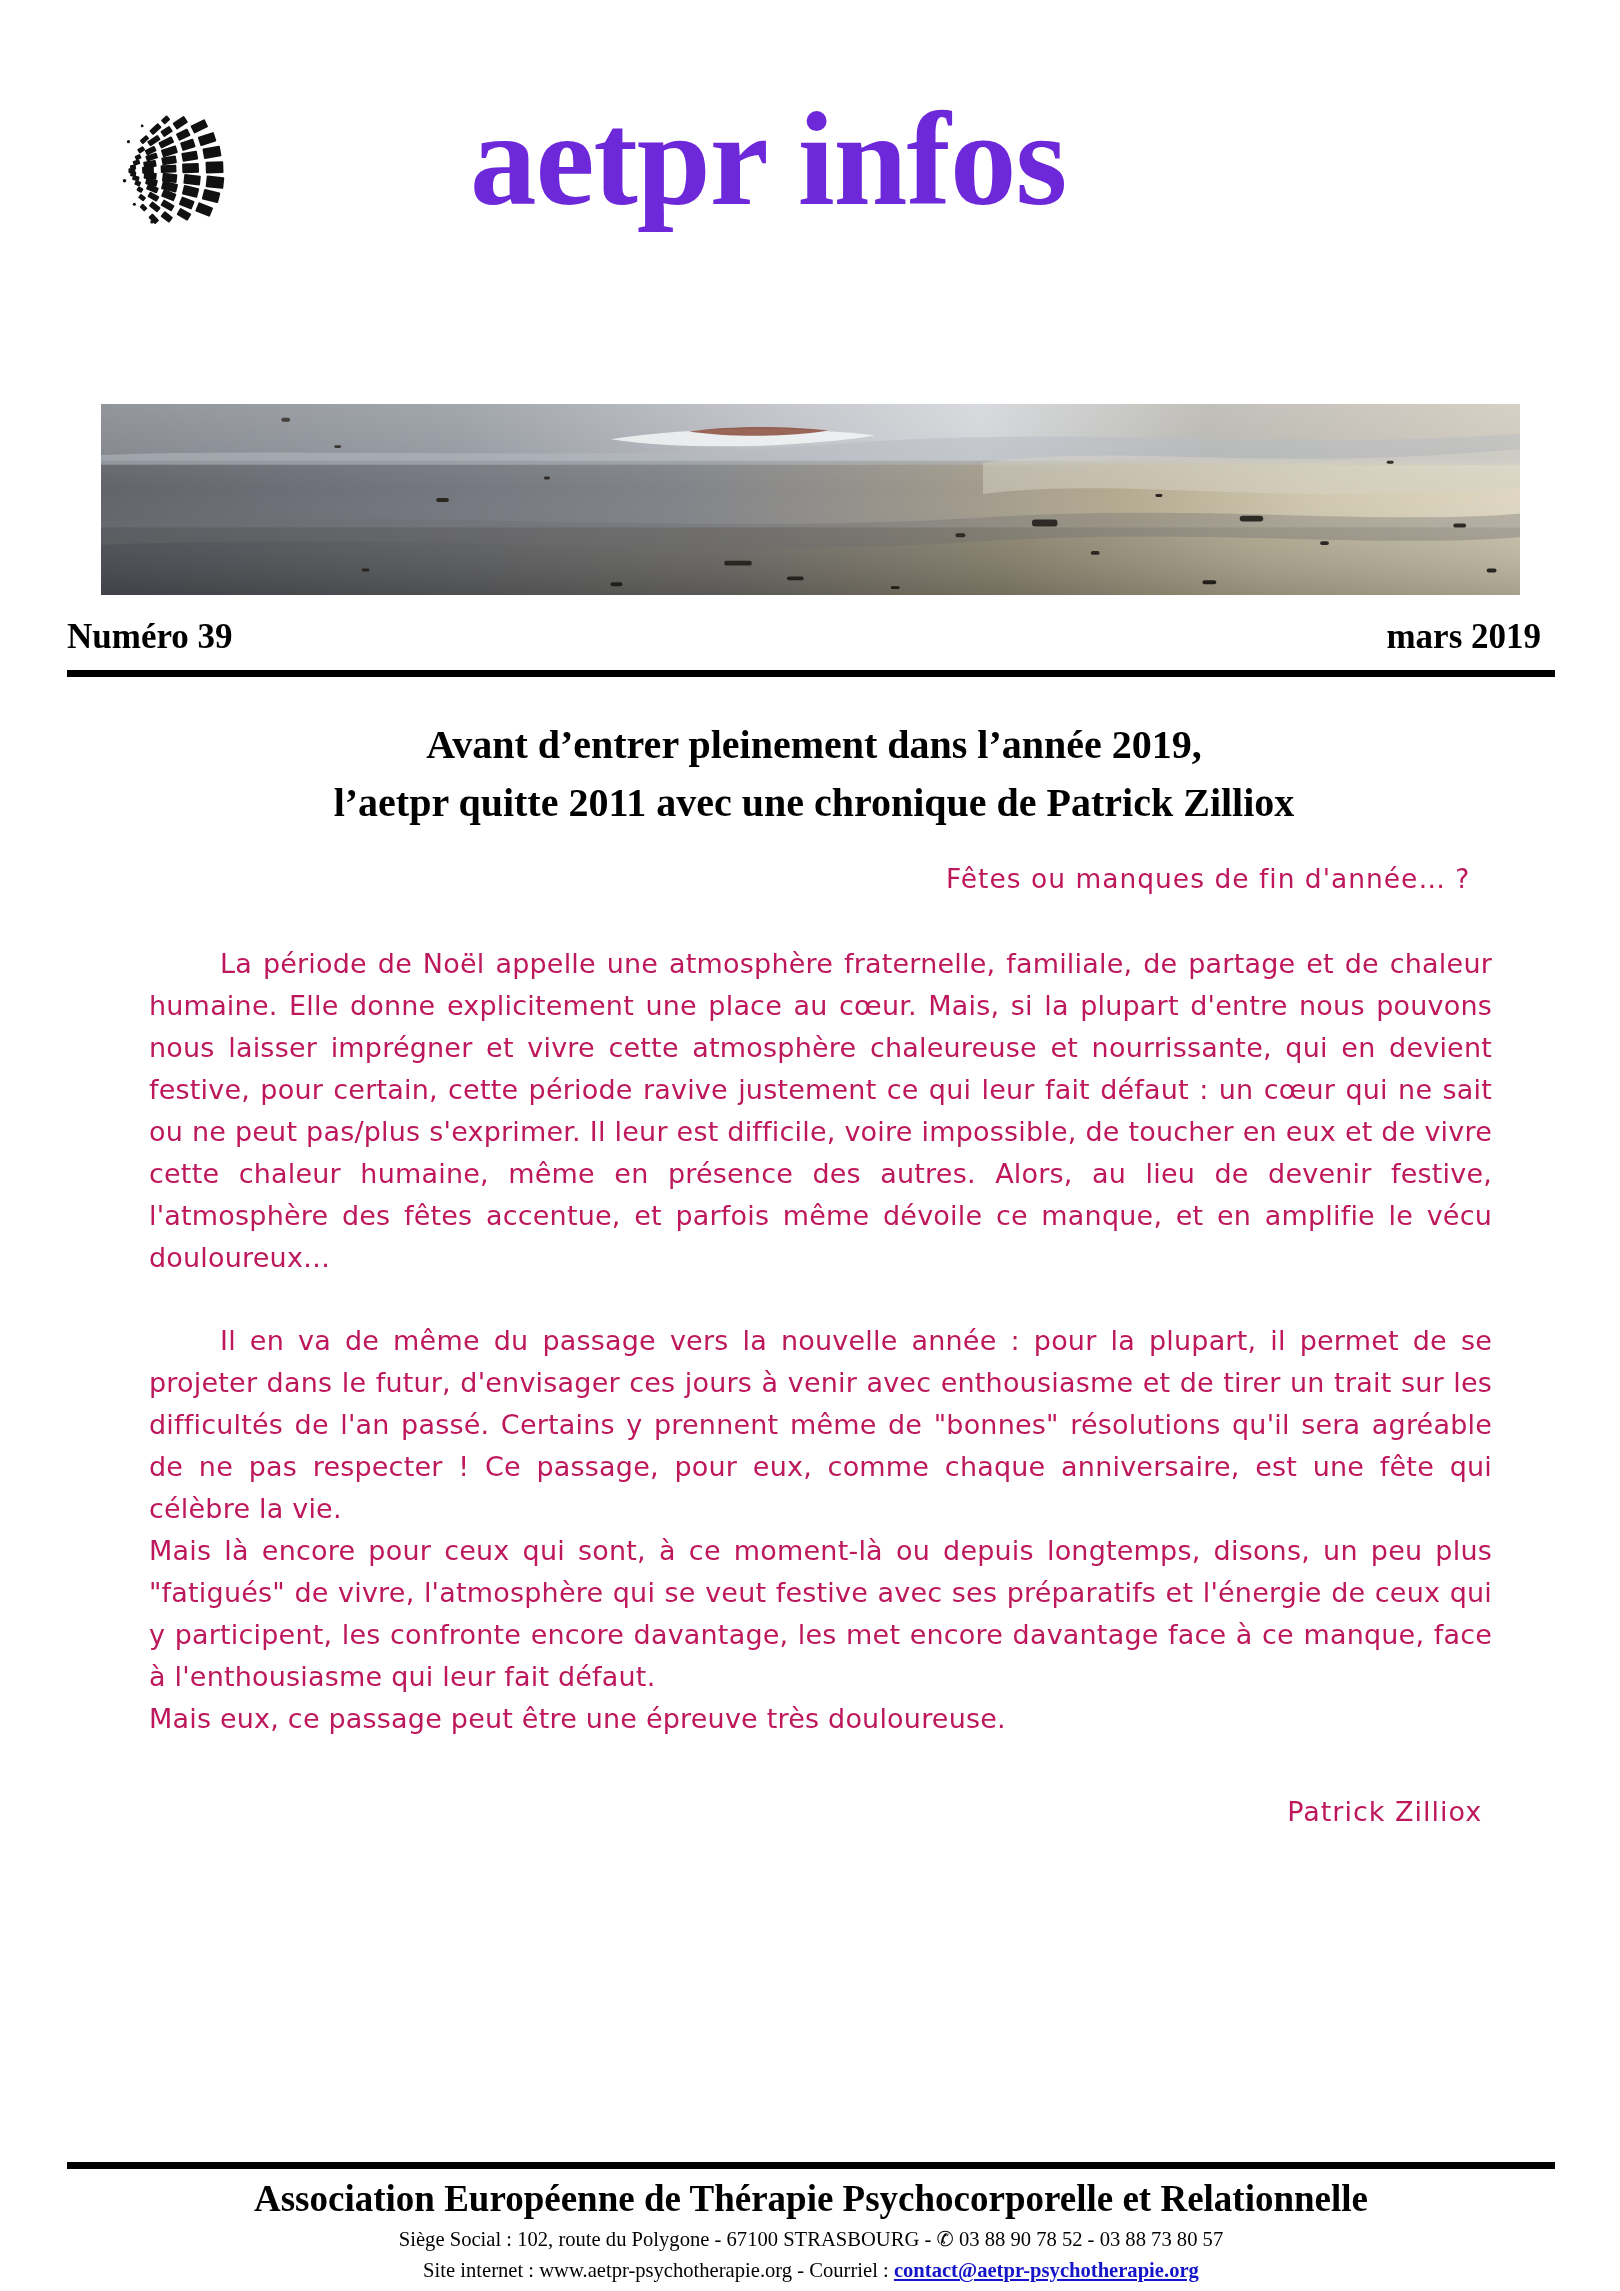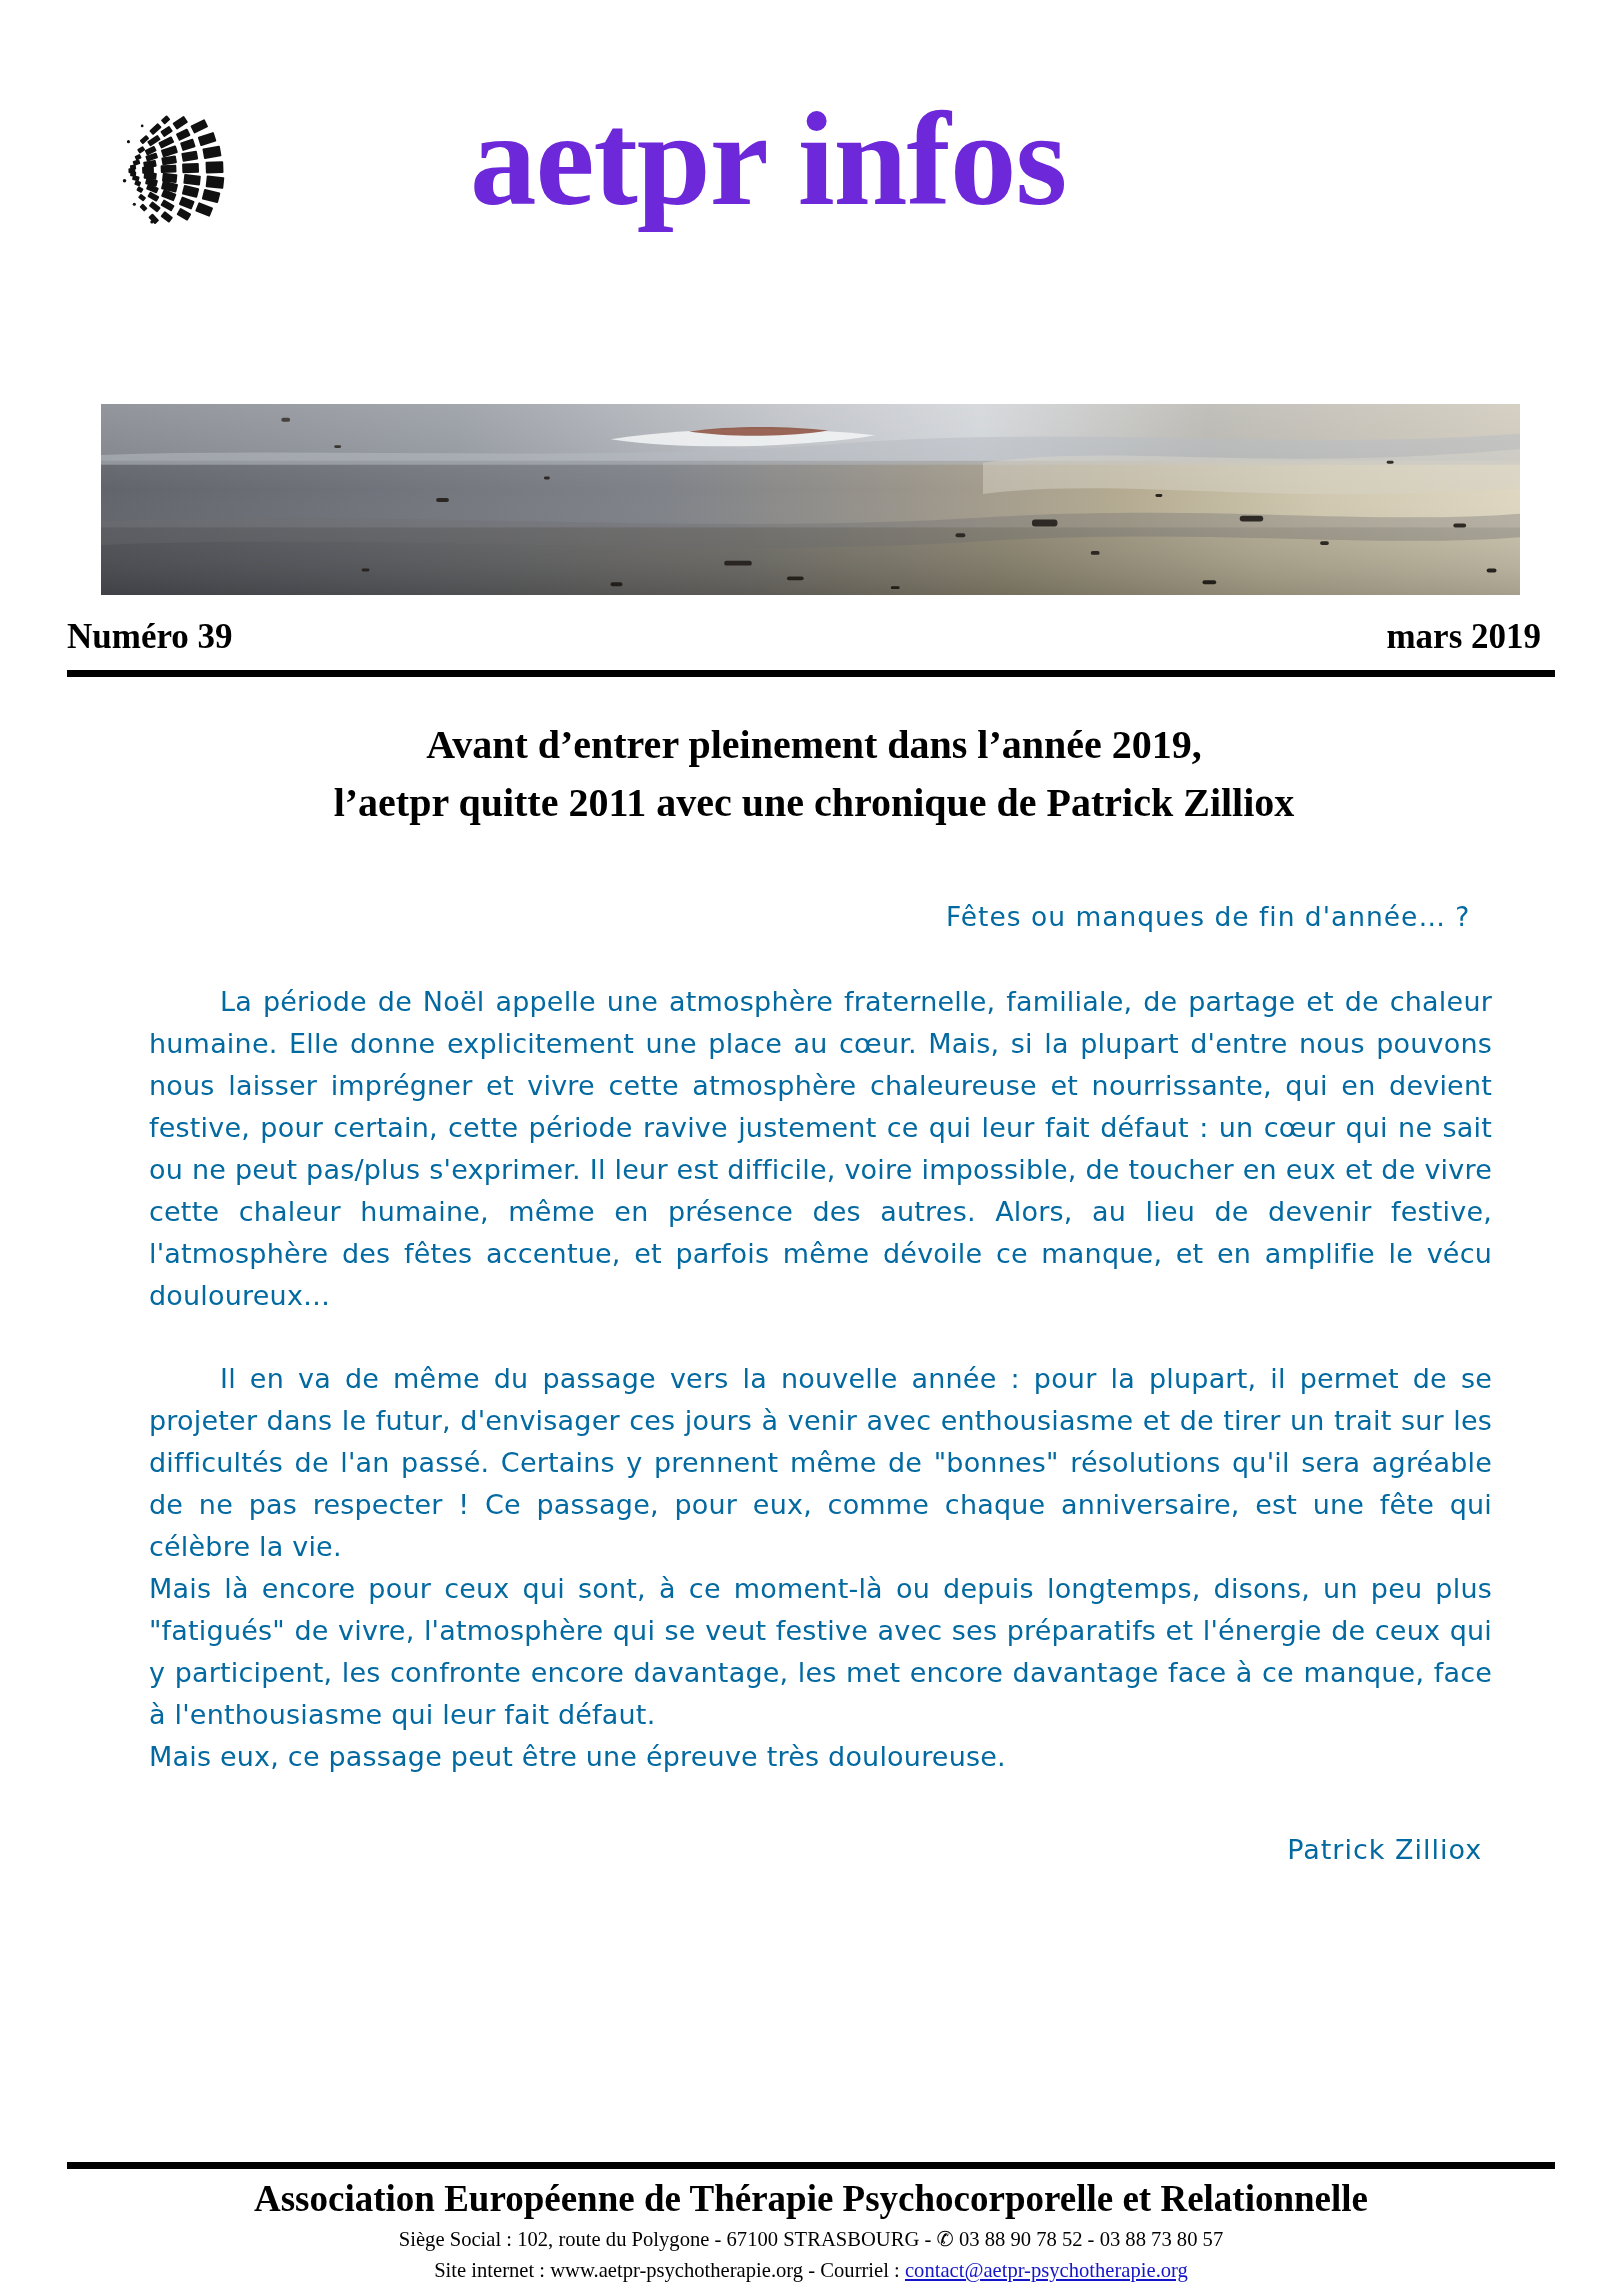--- a/index.html
+++ b/index.html
@@ -108,27 +108,27 @@
     font-weight: bold;
     font-size: 40px;
     line-height: 1.45;
   }
   .headline div { white-space: nowrap; }
 
   
   .article {
     position: absolute;
     left: 149px;
-    top: 896px;
+    top: 858px;
     width: 1343px;
     font-family: "DejaVu Sans", sans-serif;
     font-size: 27px;
     line-height: 42px;
     letter-spacing: 0.2px;
-    color: #0369a1;
+    color: #be185d;
   }
   .article .subtitle {
     text-align: right;
     padding-right: 21.6px;
     margin-bottom: 43px;
     font-size: 26.5px;
     letter-spacing: 1px;
   }
   .article p {
     margin: 0 0 0 0;
@@ -167,20 +167,21 @@
     line-height: 1.35;
   }
   .footer .addr,
   .footer .web {
     font-size: 20.6px;
     line-height: 1.5;
   }
   .footer .link {
     color: #1414c8;
     text-decoration: underline;
+    font-weight: bold;
   }
 </style>
 </head>
 <body>
 
 <div class="page">
 
   <div class="masthead">
 
     <div class="logo-mark">

